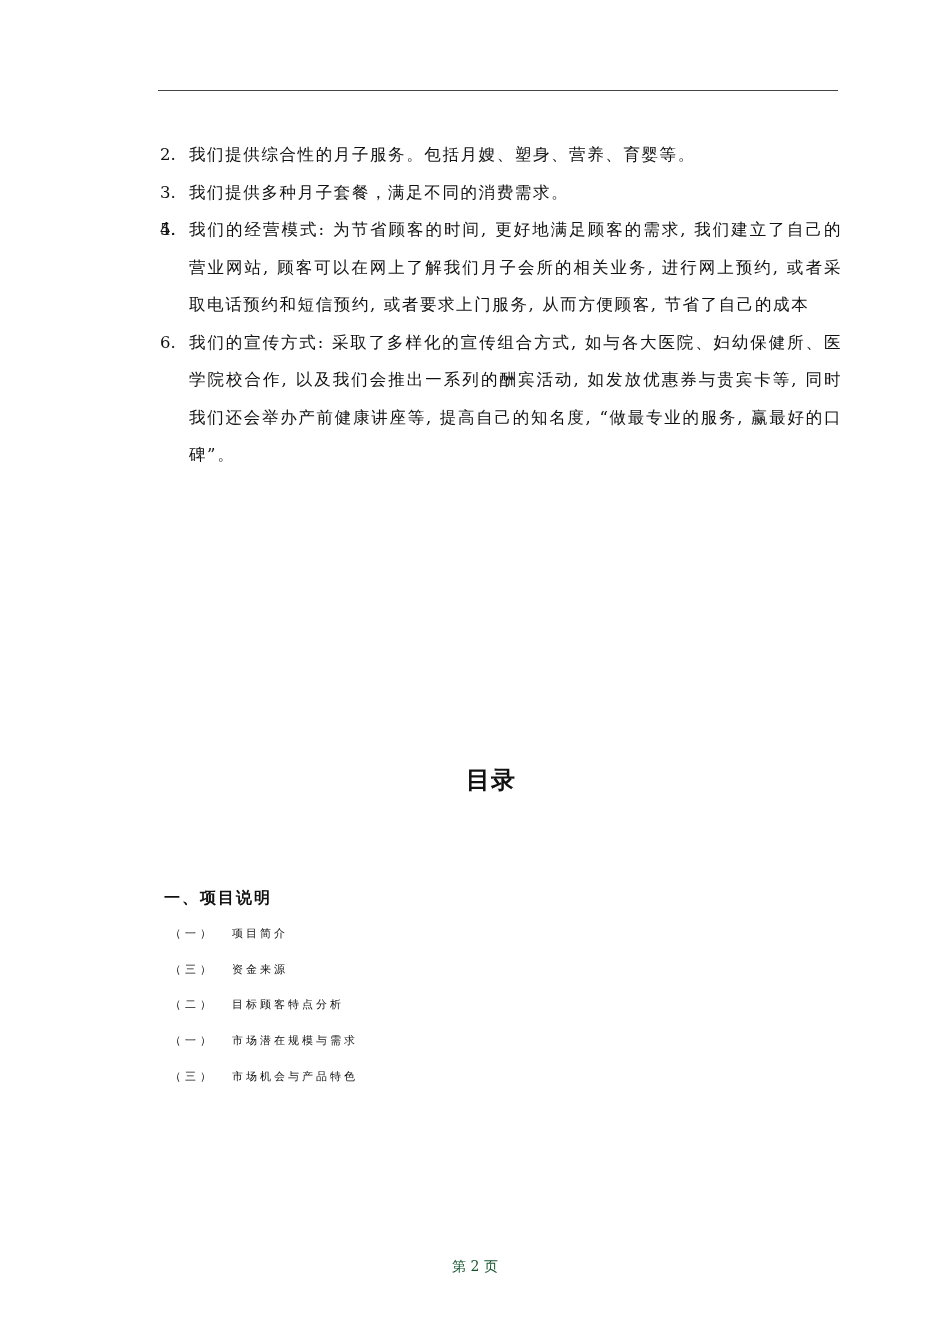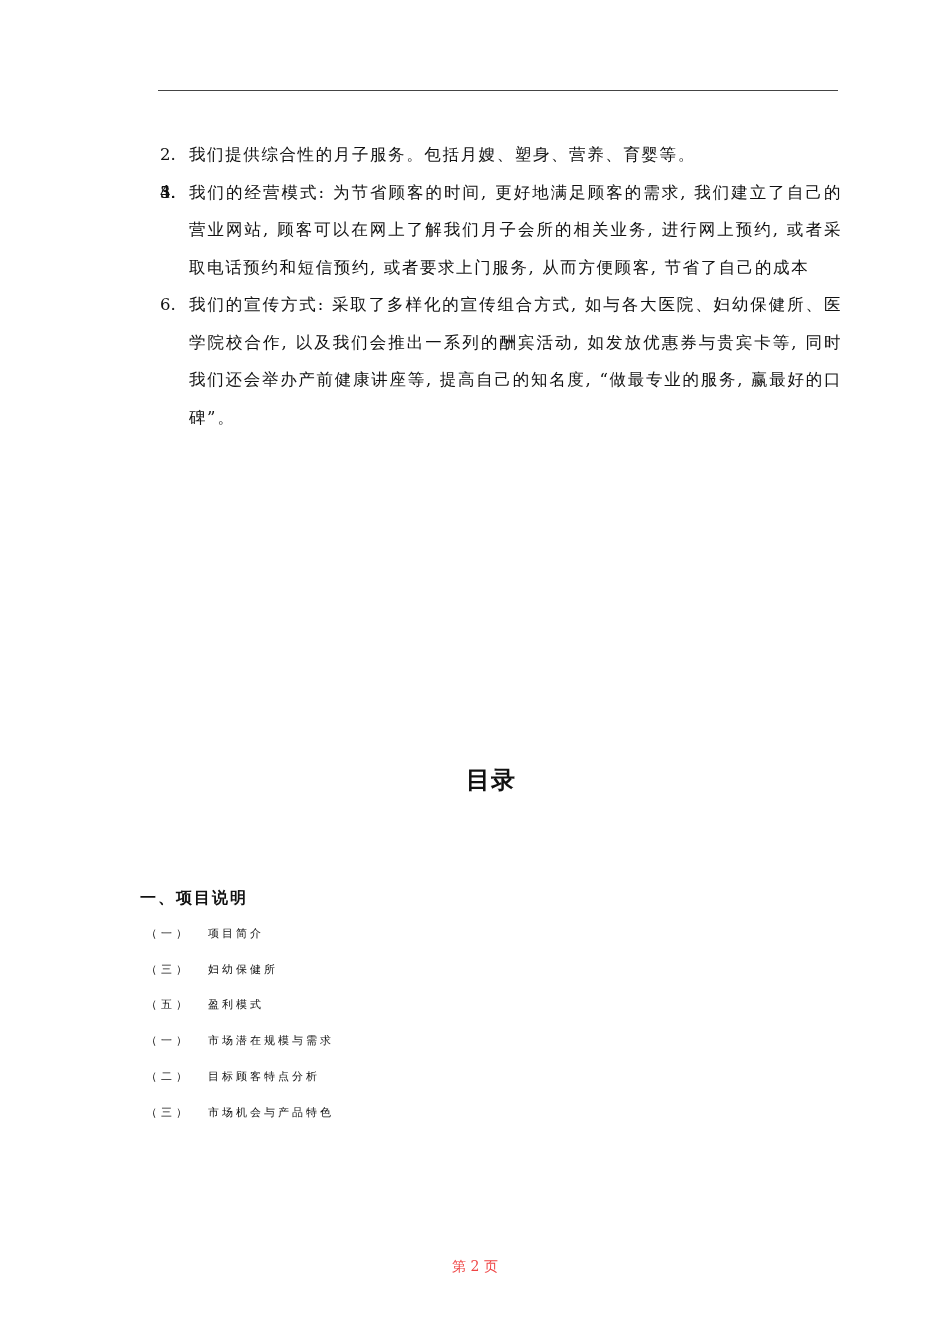--- a/index.html
+++ b/index.html
@@ -7,41 +7,42 @@
          font-family: "DejaVu Serif", "Liberation Serif", serif; color: #111; }
   .header-rule { position: absolute; left: 158px; top: 90px; width: 680px; height: 0;
                  border-top: 1.5px solid #444; }
   .list { position: absolute; left: 158px; top: 136px; width: 684px; }
   .item { position: relative; padding-left: 31px; font-size: 16.5px; line-height: 37.5px;
           letter-spacing: 1.6px; text-align: justify; }
   .item .num { position: absolute; left: 2px; top: 0; letter-spacing: 0; }
   .toc-title { position: absolute; left: 16px; width: 100%; top: 764px; text-align: center;
                font-family: "DejaVu Sans", "Liberation Sans", sans-serif; font-weight: bold;
                font-size: 24px; letter-spacing: 1px; }
-  .toc { position: absolute; left: 140px; top: 880px; width: 600px; }
+  .toc { position: absolute; left: 164px; top: 880px; width: 600px; }
   .toc-row { height: 35.8px; line-height: 35.8px; font-size: 11px; white-space: nowrap; }
   .toc-row.sec { font-family: "DejaVu Sans", "Liberation Sans", sans-serif; font-weight: bold; letter-spacing: 2px; font-size: 16px; }
   .toc-row.sub { padding-left: 6px; letter-spacing: 3px; }
   .toc-row .label { display: inline-block; width: 62px; letter-spacing: 4px; }
   .toc-row.sec .prefix { display: inline-block; }
   .toc-row.sec.wide .prefix { width: 58px; }
-  .footer { position: absolute; left: 0; width: 100%; top: 1258px; text-align: center; font-size: 14px; color: #ef4444; }
+  .footer { position: absolute; left: 0; width: 100%; top: 1258px; text-align: center; font-size: 14px; color: #14532d; }
 </style>
 </head>
 <body>
 
 <div class="header-rule"></div>
 
 <div class="list">
   <div class="item">
     <span class="num">2.</span>
     <span>我们提供综合性的月子服务。包括月嫂、塑身、营养、育婴等。</span>
   </div>
   <div class="item">
     <span class="num">3.</span>
+    <span>我们提供多种月子套餐，满足不同的消费需求。</span>
   </div>
   <div class="item">
     <span class="num">4.</span>
   </div>
   <div class="item">
     <span class="num">5.</span>
     <span>我们的经营模式: 为节省顾客的时间, 更好地满足顾客的需求, 我们建立了自己的营业网站, 顾客可以在网上了解我们月子会所的相关业务, 进行网上预约, 或者采取电话预约和短信预约, 或者要求上门服务, 从而方便顾客, 节省了自己的成本</span>
   </div>
   <div class="item">
     <span class="num">6.</span>
@@ -52,29 +53,26 @@
 <div class="toc-title">目录</div>
 
 <div class="toc">
   <div class="toc-row sec">
     <span class="prefix">一、</span><span>项目说明</span>
   </div>
   <div class="toc-row sub">
     <span class="label">（一）</span><span>项目简介</span>
   </div>
   <div class="toc-row sub">
-    <span class="label">（三）</span><span>妇幼保健所</span>
+    <span class="label">（三）</span><span>资金来源</span>
   </div>
   <div class="toc-row sub">
-    <span class="label">（五）</span><span>盈利模式</span>
+    <span class="label">（二）</span><span>目标顾客特点分析</span>
   </div>
   <div class="toc-row sub">
     <span class="label">（一）</span><span>市场潜在规模与需求</span>
-  </div>
-  <div class="toc-row sub">
-    <span class="label">（二）</span><span>目标顾客特点分析</span>
   </div>
   <div class="toc-row sub">
     <span class="label">（三）</span><span>市场机会与产品特色</span>
   </div>
 </div>
 
 <div class="footer">第 2 页</div>
 
 </body></html>

